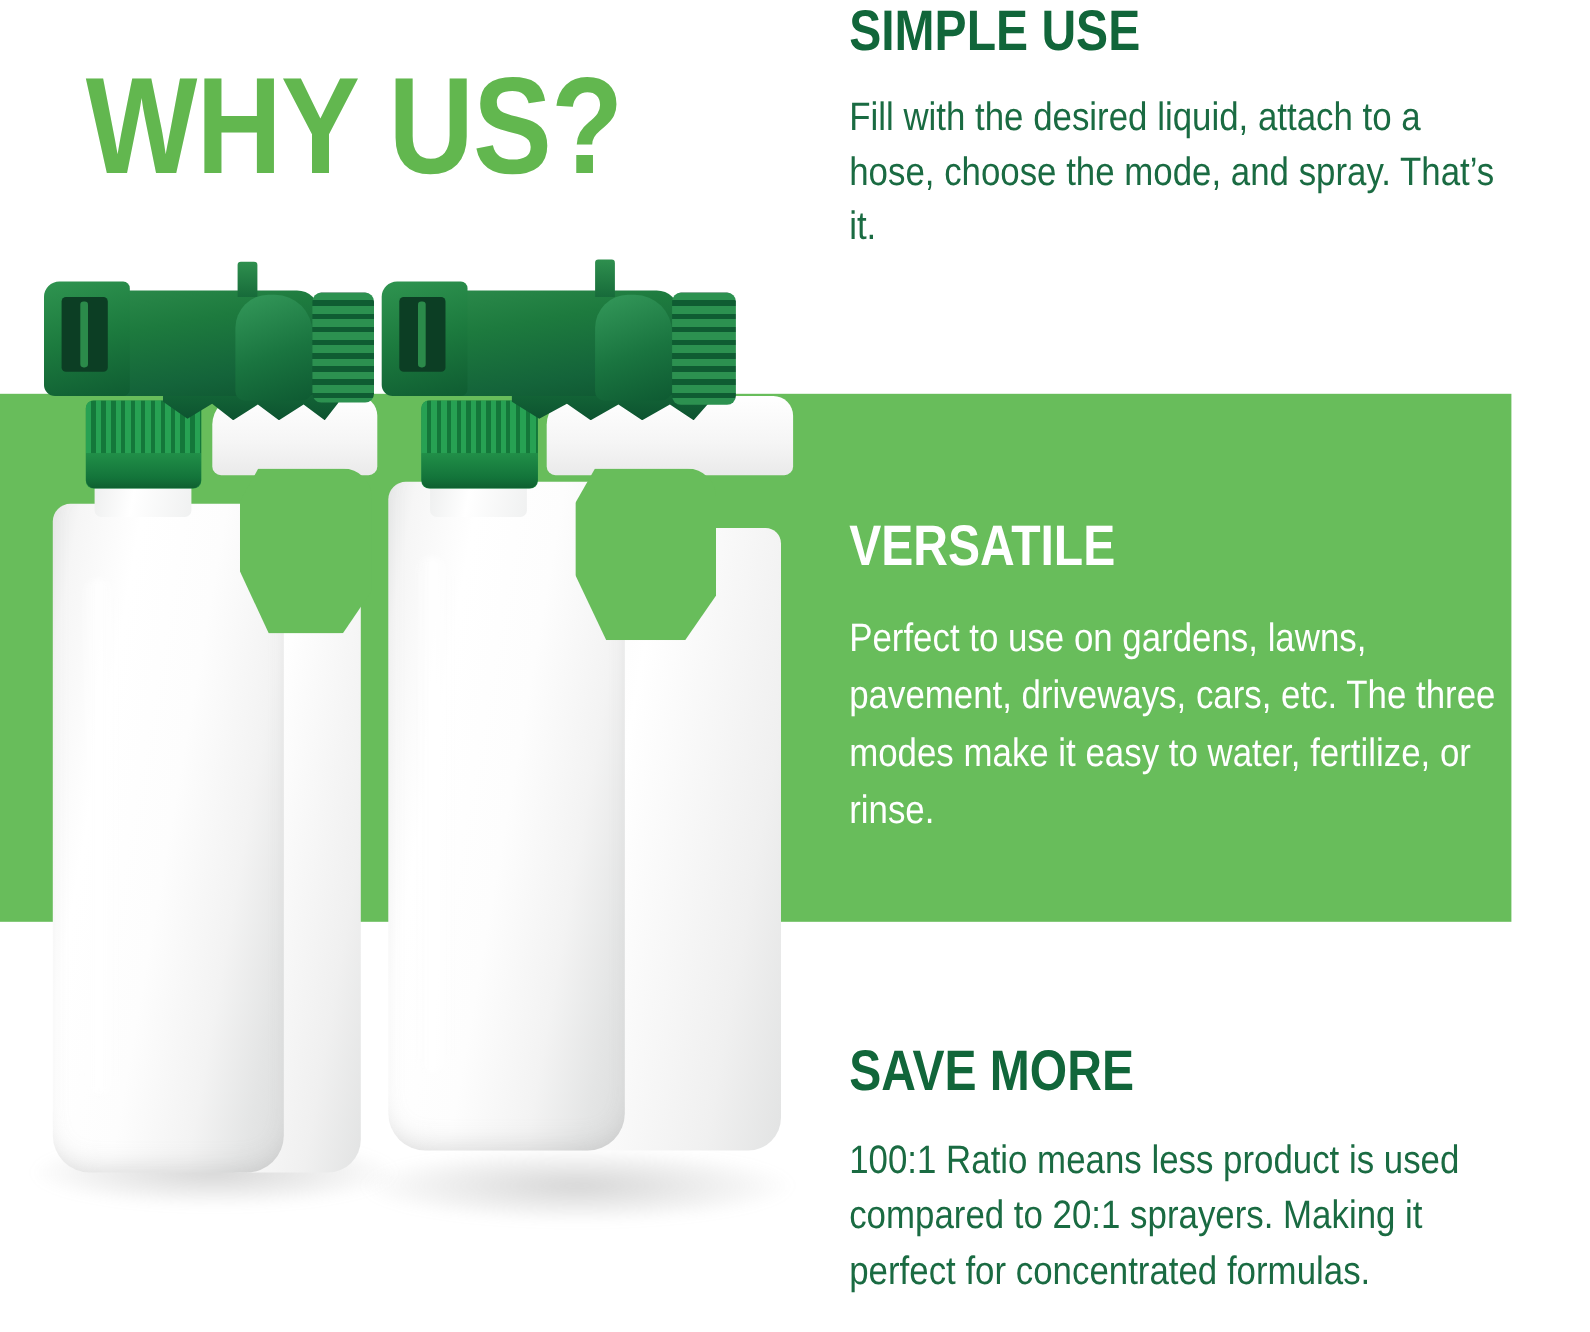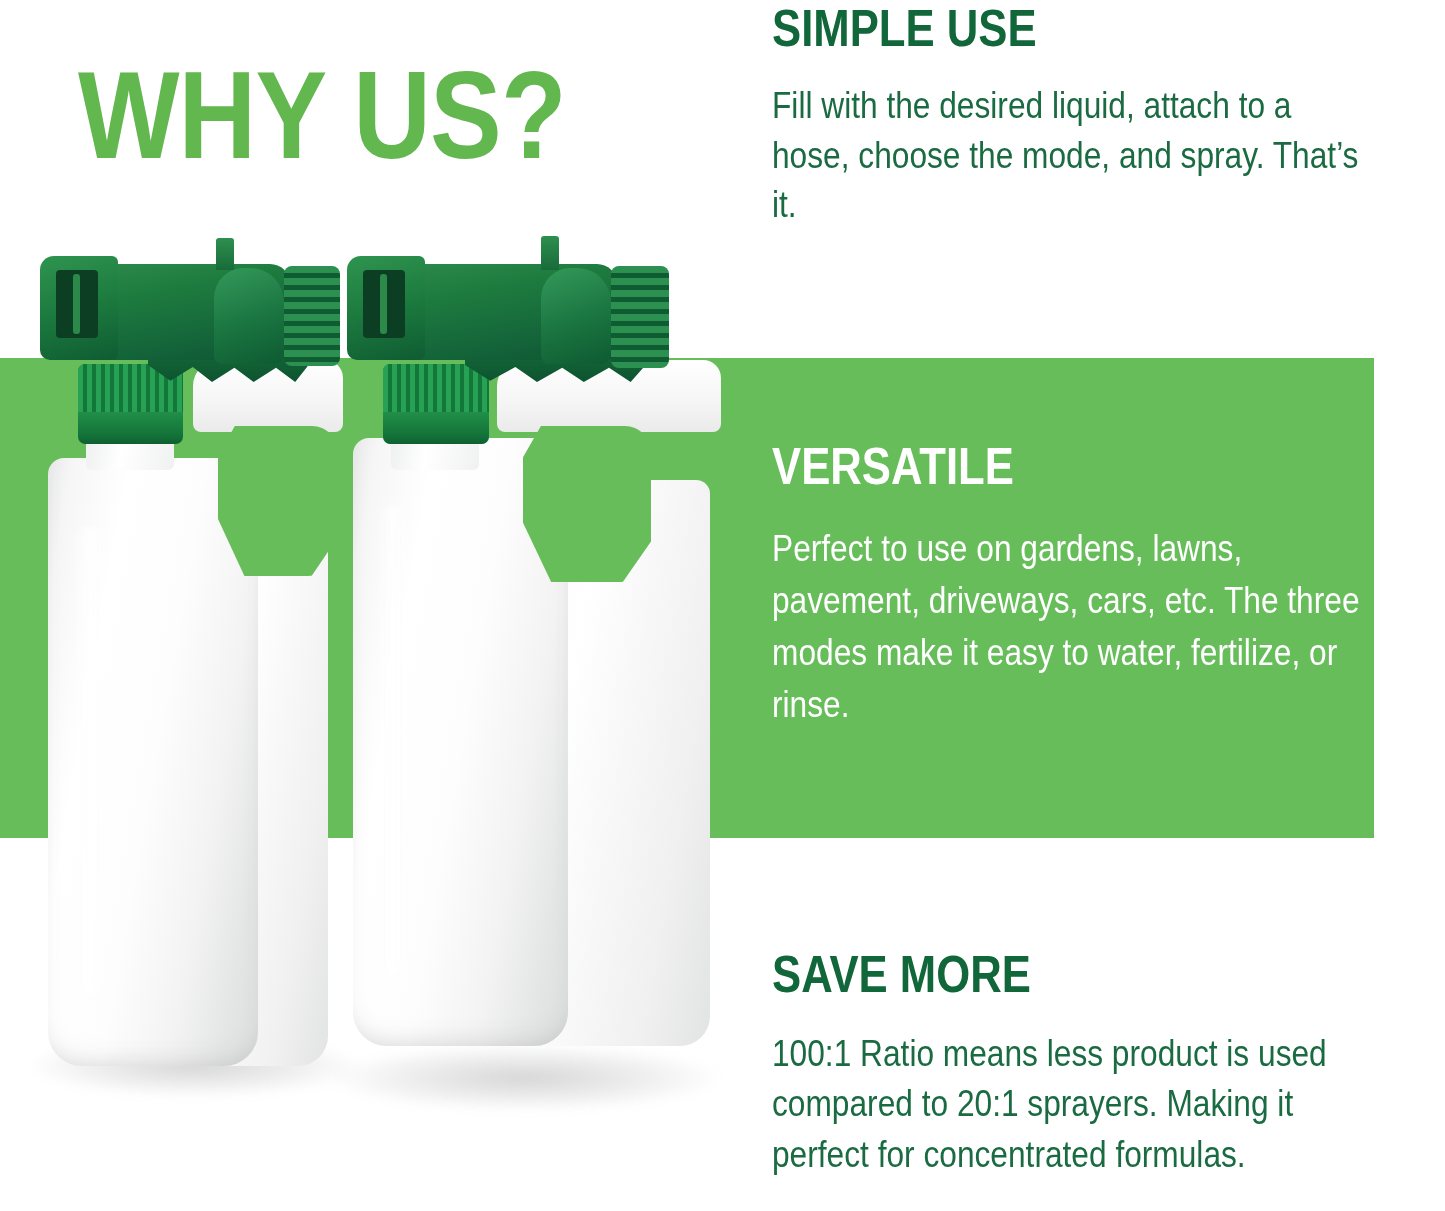--- a/index.html
+++ b/index.html
@@ -214,21 +214,21 @@
   .sec-body{
     transform:scaleX(0.88);
     transform-origin:left top;
     font-stretch:condensed;
   }
 
   #sec-simple{top:2px;}
   #sec-simple .sec-head{font-size:52px;line-height:1.02;color:#11663a;}
   #sec-simple .sec-body{margin-top:26px;font-size:36px;line-height:1.38;color:#1a6b42;width:680px;}
 
-  #sec-versatile{top:440px;}
+  #sec-versatile{top:471px;}
   #sec-versatile .sec-head{font-size:52px;line-height:1.02;color:#ffffff;}
   #sec-versatile .sec-body{margin-top:30px;font-size:36px;line-height:1.44;color:#ffffff;width:680px;}
 
   #sec-save{top:948px;}
   #sec-save .sec-head{font-size:52px;line-height:1.02;color:#11663a;}
   #sec-save .sec-body{margin-top:28px;font-size:36px;line-height:1.40;color:#1a6b42;width:690px;}
 </style>
 </head>
 <body>
 

